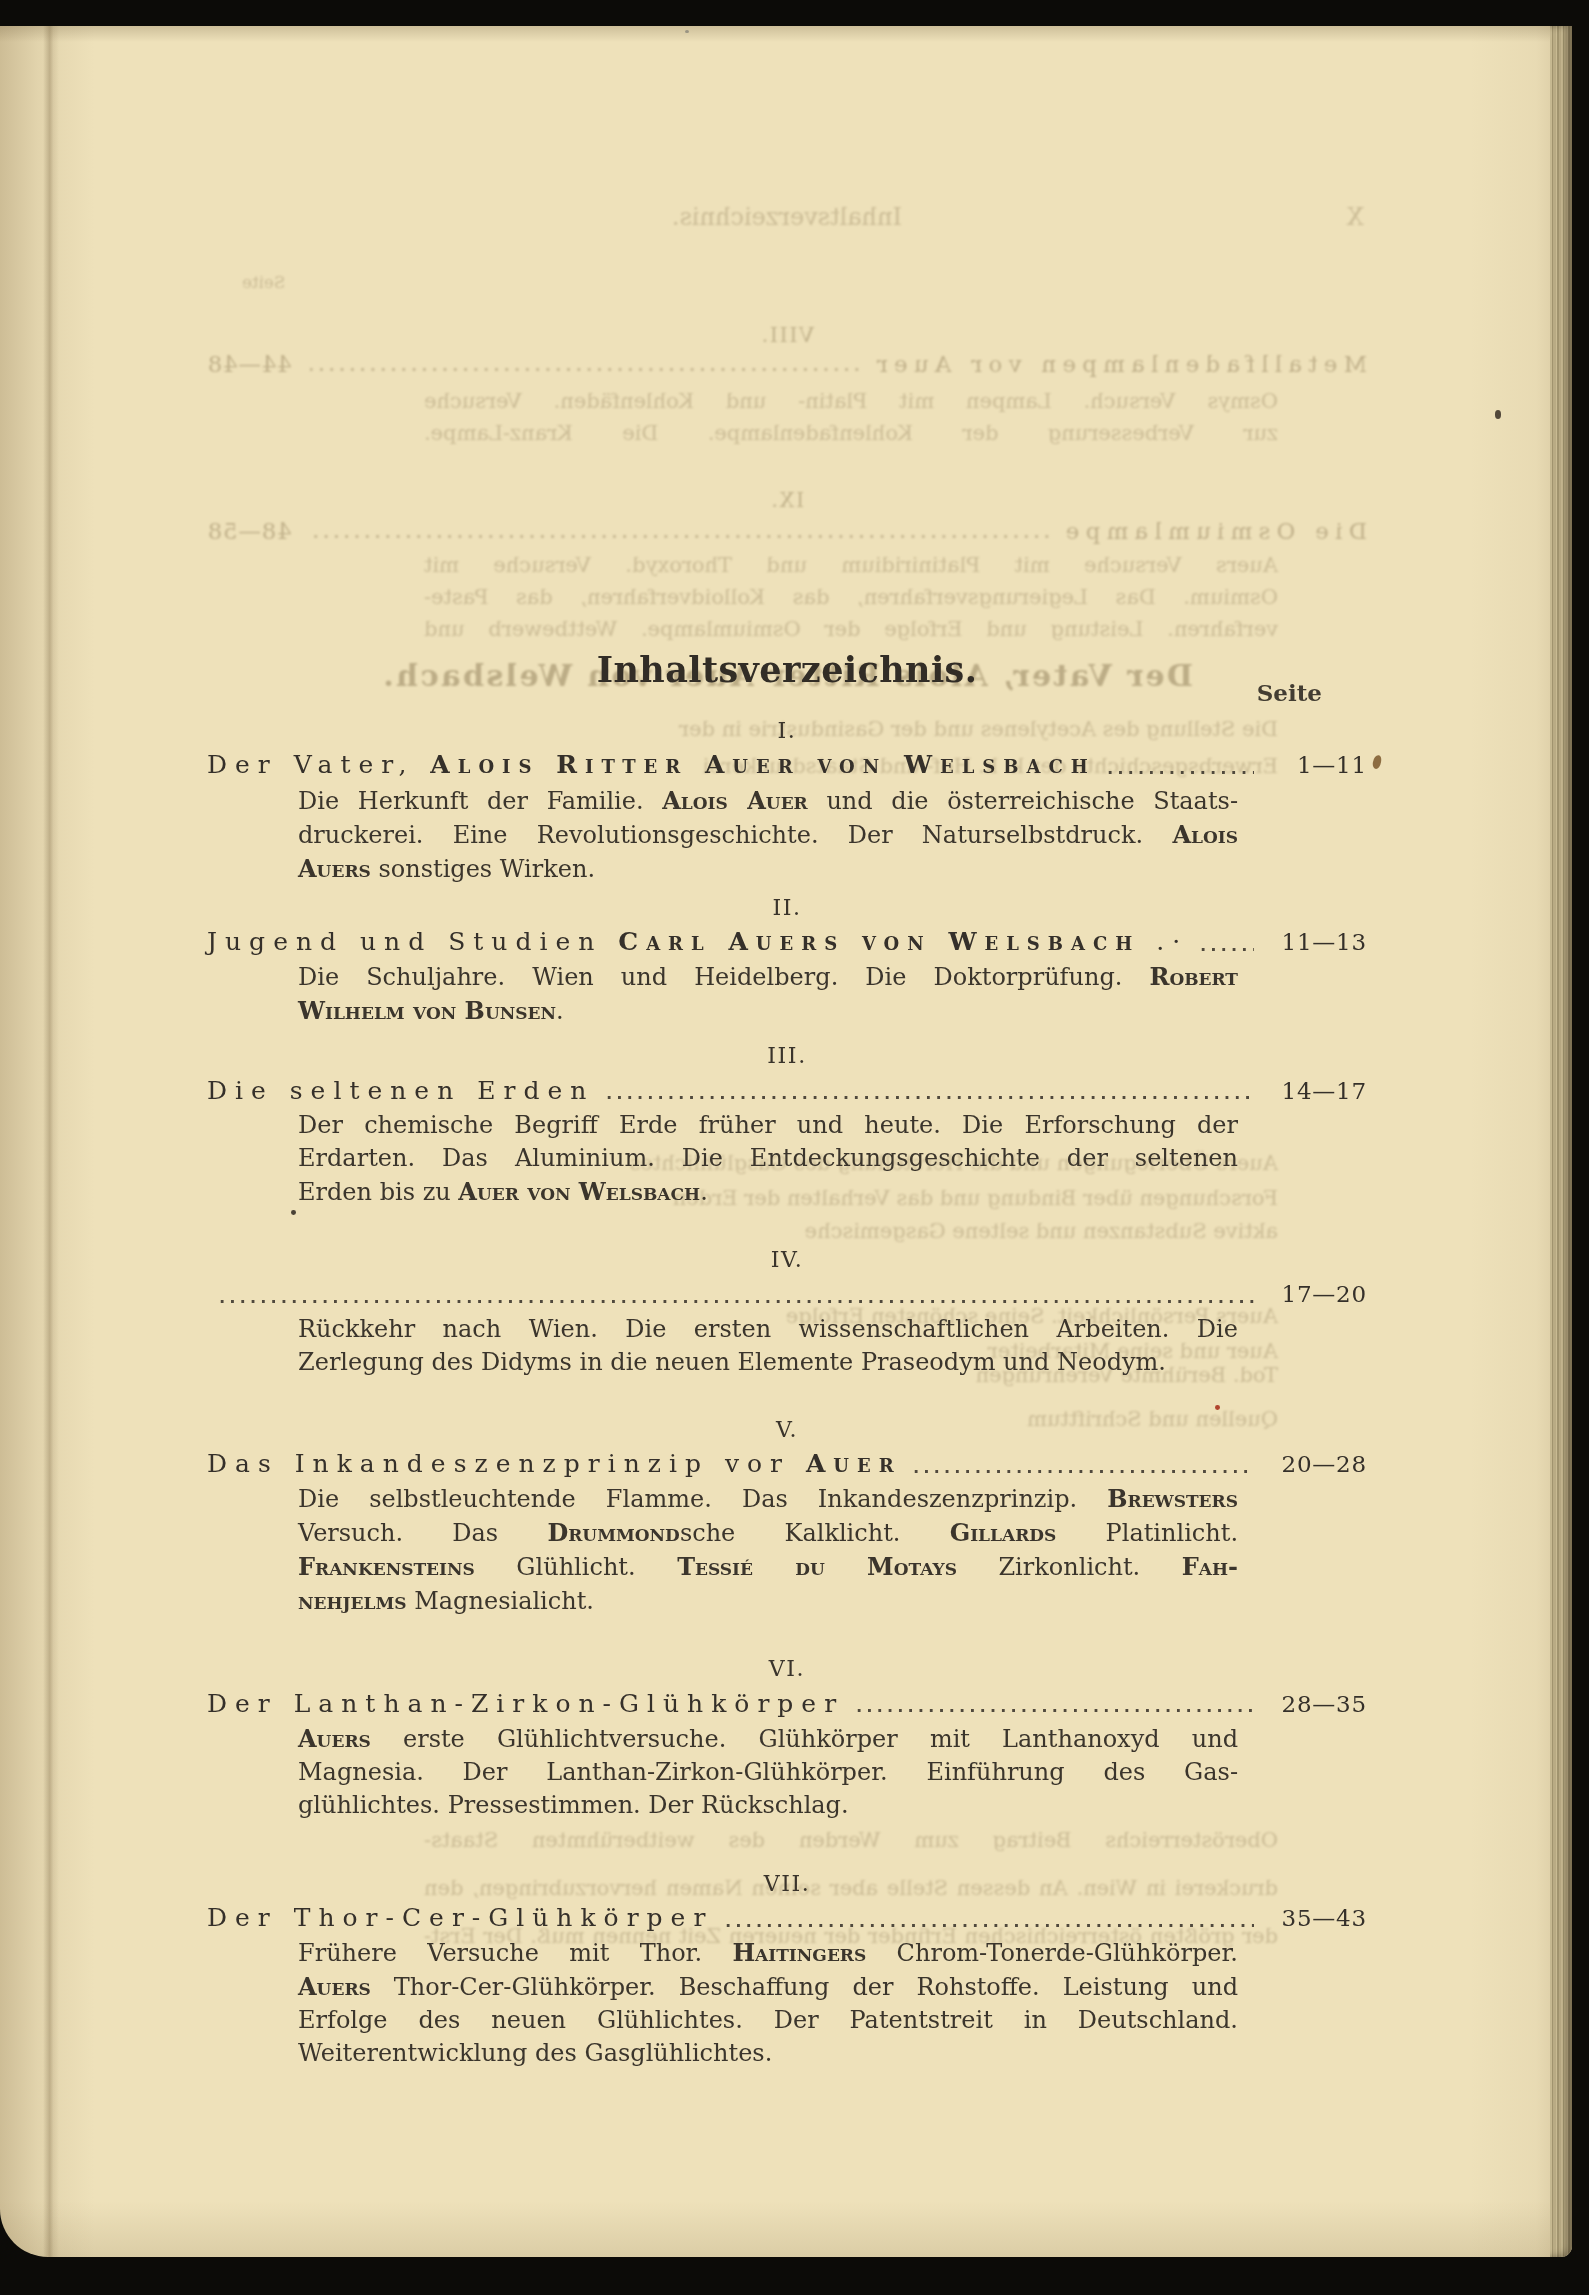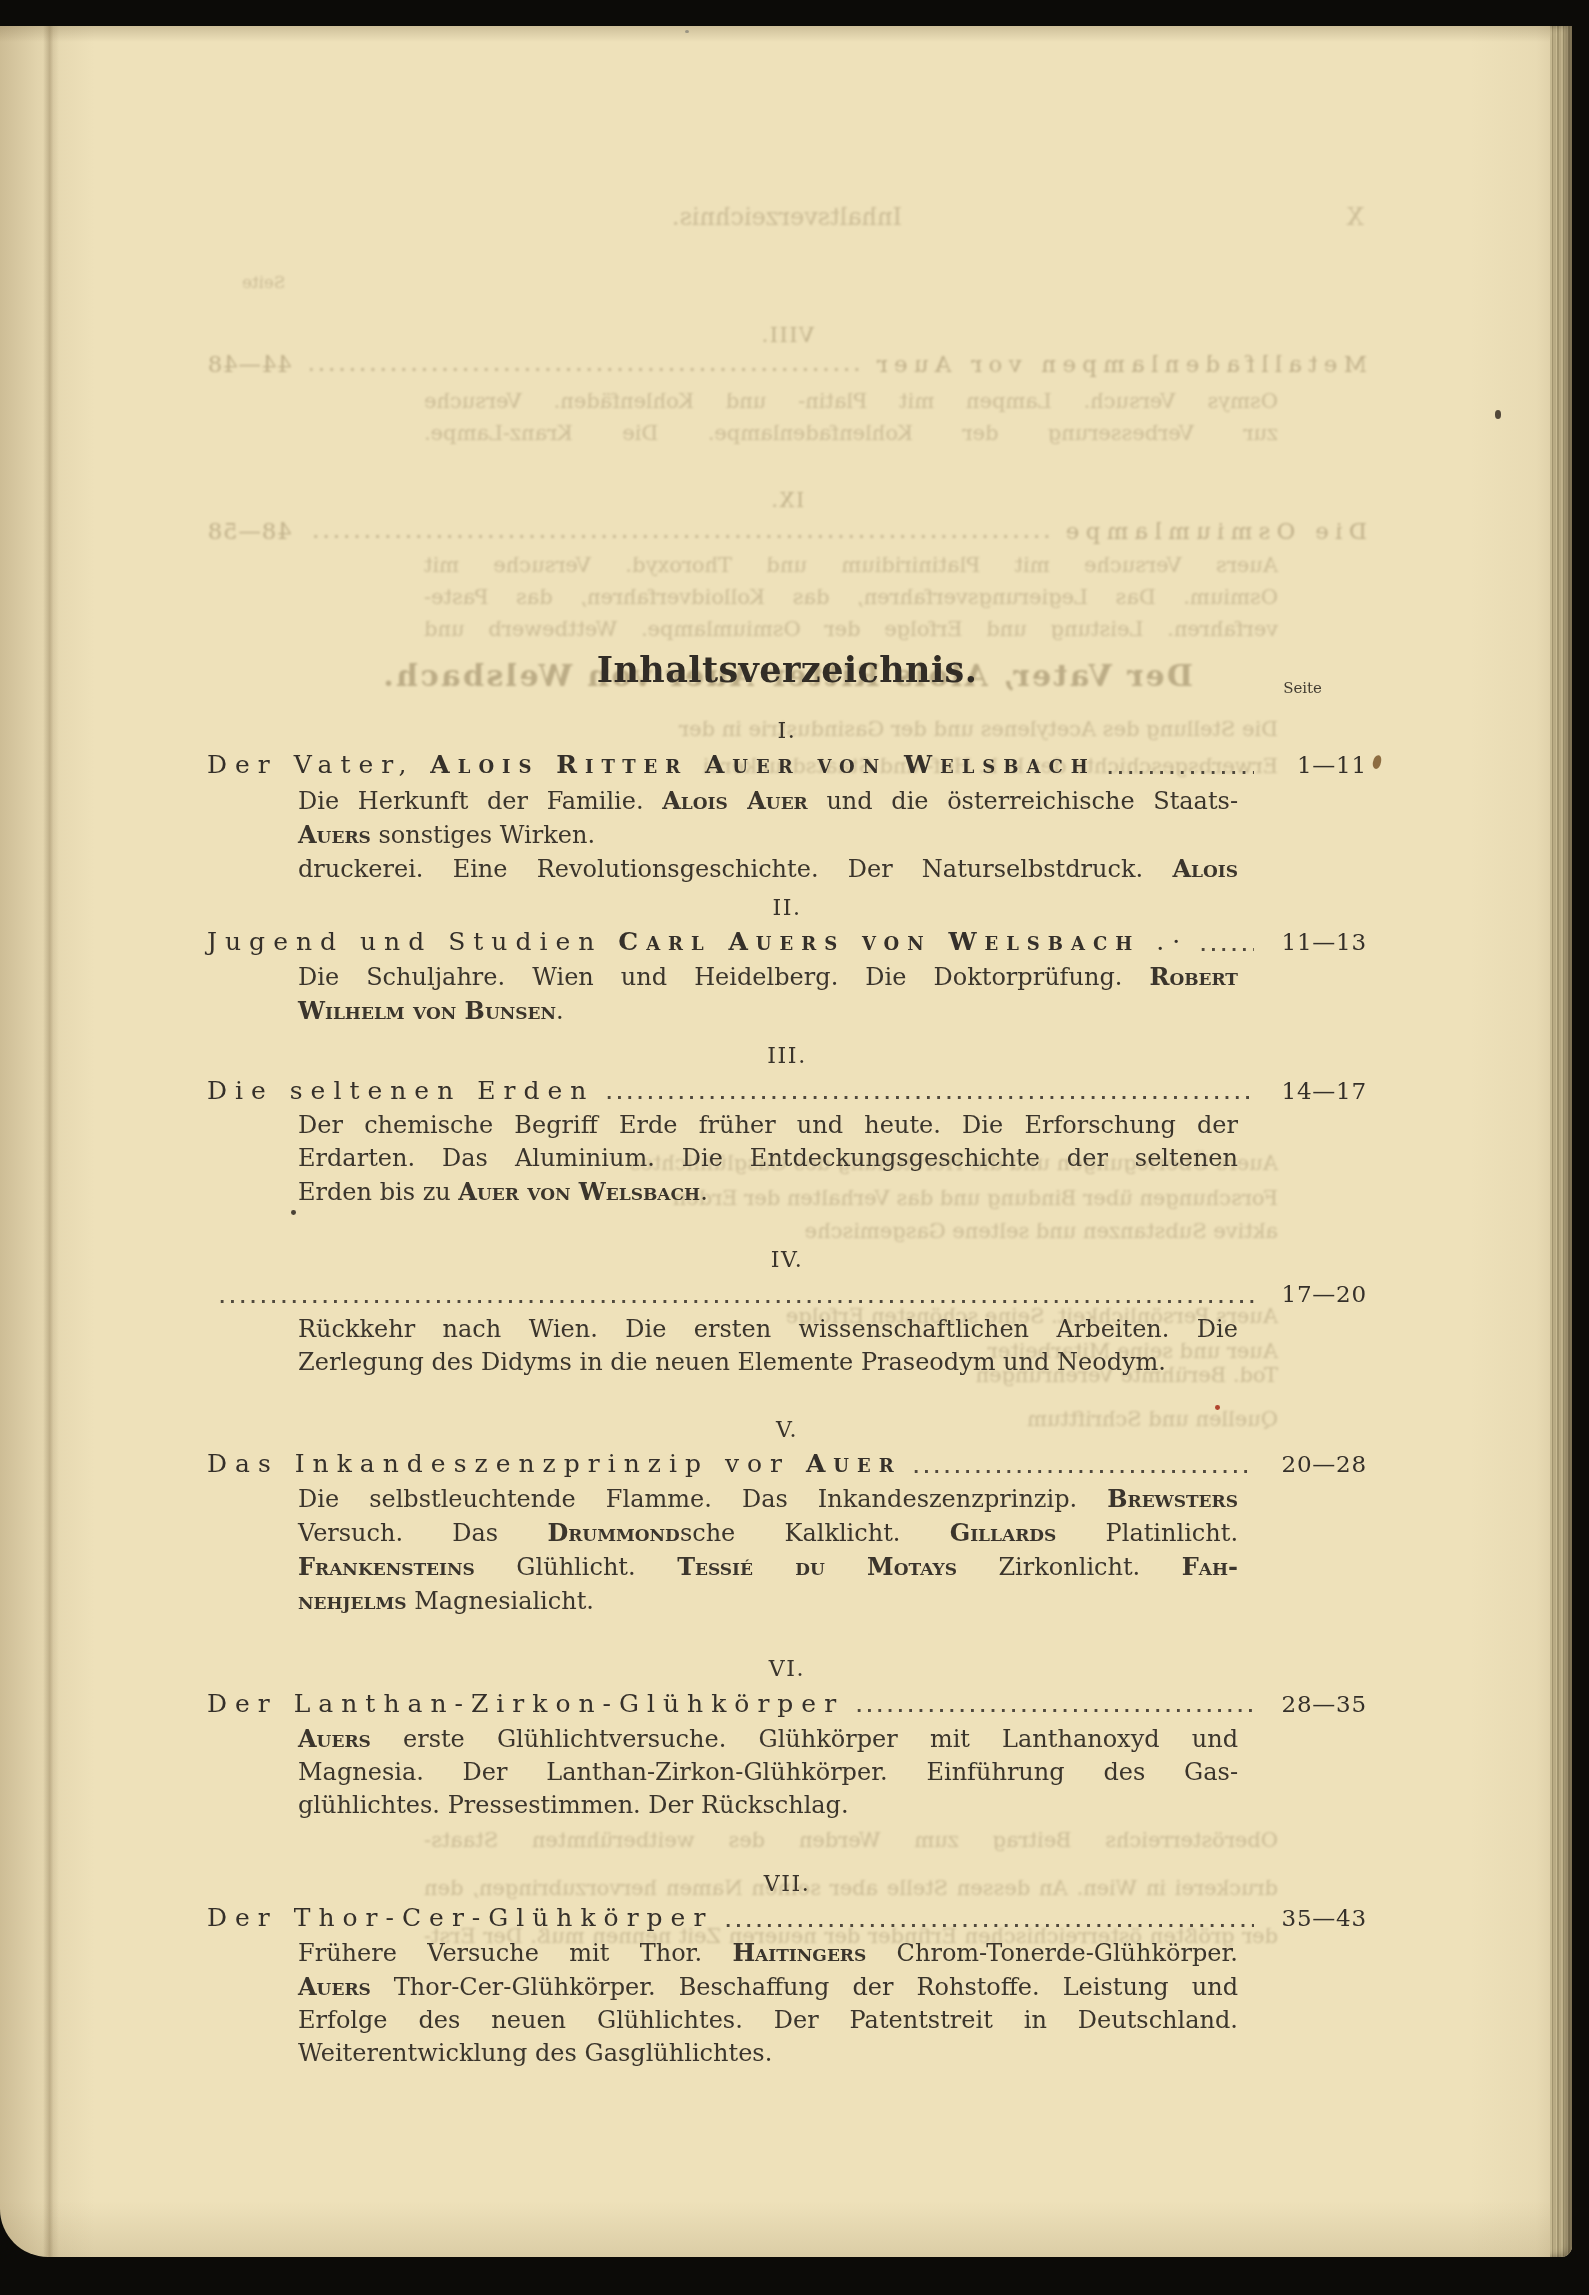--- a/index.html
+++ b/index.html
@@ -53,21 +53,21 @@
     background-image:radial-gradient(circle, rgba(144,126,88,.40) 1.3px, rgba(144,126,88,0) 1.7px);
     background-repeat:repeat-x;background-size:10.3px 4.8px;background-position:left bottom 5.6px;}
   .g-heading .g-pg{width:95px;text-align:right;letter-spacing:0.8px;}
   .g-line{margin-left:89px;width:854px;font-size:21px;text-align:justify;text-align-last:justify;}
   .g-para{margin-left:89px;font-size:21px;}
   .g-big{text-align:center;font-size:30px;font-weight:bold;letter-spacing:2.4px;color:rgba(140,122,84,.50);white-space:nowrap;}
 
   
   .toc{position:absolute;left:207px;top:633px;width:1160px;color:#3a342b;margin-top:16px;}
   .title{margin:0;text-align:center;font-size:35px;font-weight:bold;letter-spacing:0.4px;color:#322d26;}
-  .seite{position:absolute;top:30px;right:45px;font-size:15px;font-weight:normal;color:#433d32;}
+  .seite{position:absolute;top:30px;right:45px;font-size:23px;font-weight:bold;color:#433d32;}
   .sections{margin-top:27px;}
   .sec .numeral{text-align:center;font-size:22px;line-height:27px;letter-spacing:1.6px;color:#3a342b;}
   .hrow{display:flex;align-items:flex-end;margin-top:6.4px;font-size:25px;line-height:30px;color:#35302a;}
   .heading{letter-spacing:8px;white-space:nowrap;}
   .leader{flex:1;height:30px;margin:0 8px 0 9.5px;
     background-image:radial-gradient(circle, rgba(58,52,43,.88) 1.4px, rgba(58,52,43,0) 1.8px);
     background-repeat:repeat-x;background-size:10.3px 4.8px;background-position:left bottom 5.6px;}
   .pages{width:105px;text-align:right;font-size:23px;white-space:nowrap;letter-spacing:0.8px;}
   .desc{margin:3.2px 0 0 91px;width:940px;font-size:24px;line-height:33px;color:#3b352c;}
   .dl{text-align:justify;text-align-last:justify;}
@@ -136,22 +136,22 @@
     <div class="sections">
   <section class="sec" style="margin-top: 4.8px;">
     <div class="numeral">I.</div>
     <div class="hrow">
       <span class="heading">Der Vater, <span class="sc">Alois Ritter Auer von Welsbach</span></span>
       <span class="leader"></span>
       <span class="pages">1—11</span>
     </div>
     <div class="desc">
             <div class="dl">Die Herkunft der Familie. <span class="sc">Alois Auer</span> und die österreichische Staats-</div>
+            <div class="dl">druckerei. Eine Revolutionsgeschichte. Der Naturselbstdruck. <span class="sc">Alois</span></div>
             <div class="dl last"><span class="sc">Auers</span> sonstiges Wirken.</div>
-            <div class="dl">druckerei. Eine Revolutionsgeschichte. Der Naturselbstdruck. <span class="sc">Alois</span></div>
           </div>
   </section>
 
   <section class="sec" style="margin-top: 8px;">
     <div class="numeral">II.</div>
     <div class="hrow">
       <span class="heading">Jugend und Studien <span class="sc">Carl Auers von Welsbach</span> .·</span>
       <span class="leader"></span>
       <span class="pages">11—13</span>
     </div>

